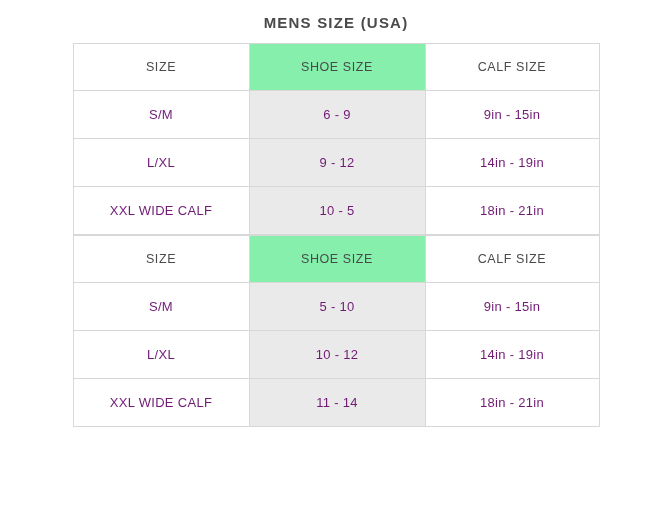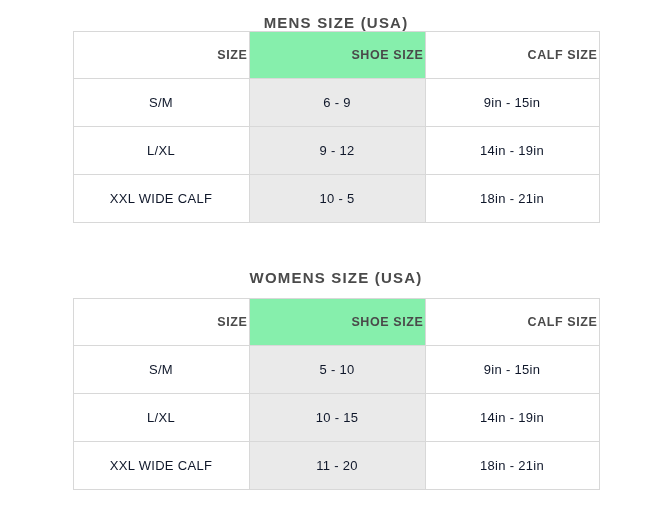--- a/index.html
+++ b/index.html
@@ -25,44 +25,43 @@
     width: 100%;
   }
   .section-title {
     text-align: center;
     font-size: 15px;
     font-weight: bold;
     letter-spacing: 1.2px;
     color: #4a4a4a;
     font-family: "Liberation Sans", sans-serif;
   }
-  .section-1 .section-title { margin-top: 14px; }
+  .section-1 .section-title { margin-top: 14px; margin-bottom: 12px; }
   .section-2 .section-title { margin-top: 46px; margin-bottom: 12px; }
 
   table.size-table {
     border-collapse: collapse;
     width: 526px;
     margin: 0 auto;
     table-layout: fixed;
   }
   table.size-table td, table.size-table th {
     border: 1px solid #d8d8d8;
     text-align: center;
     font-weight: normal;
-    color: #0f172a;
+    color: #701a75;
     font-size: 13px;
     font-family: "Liberation Sans", sans-serif;
   }
   table.size-table th {
     height: 44px;
-    font-weight: bold;
+    font-weight: normal;
     letter-spacing: 0.6px;
     font-size: 12.5px;
     color: #4a4a4a;
-    text-align: right;
   }
   table.size-table td {
     height: 45px;
     font-size: 13px;
     letter-spacing: 0.3px;
   }
   col.c1 { width: 176px; }
   col.c2 { width: 176px; }
   col.c3 { width: 174px; }
   .hdr-shaded {
@@ -109,21 +108,20 @@
         <tr>
           <td class="cell-dim">XXL WIDE CALF</td>
           <td class="col-mid">10 - 5</td>
           <td>18in - 21in</td>
         </tr>
       </tbody>
     </table>
   </div>
 
   <div class="section section-2">
-    <div class="section-title">WOMENS SIZE  (USA)</div>
     <table class="size-table">
       <colgroup>
           <col class="c1">
           <col class="c2">
           <col class="c3">
         </colgroup>
       <thead>
         <tr>
           <th>SIZE</th>
           <th class="hdr-shaded">SHOE SIZE</th>
@@ -131,25 +129,25 @@
         </tr>
       </thead>
       <tbody>
         <tr class="row-first">
           <td>S/M</td>
           <td class="col-mid">5 - 10</td>
           <td>9in - 15in</td>
         </tr>
         <tr>
           <td>L/XL</td>
-          <td class="col-mid">10 - 15</td>
+          <td class="col-mid">10 - 12</td>
           <td>14in - 19in</td>
         </tr>
         <tr>
           <td class="cell-dim">XXL WIDE CALF</td>
-          <td class="col-mid">11 - 20</td>
+          <td class="col-mid">11 - 14</td>
           <td>18in - 21in</td>
         </tr>
       </tbody>
     </table>
   </div>
 
 </div>
 
 </body></html>

